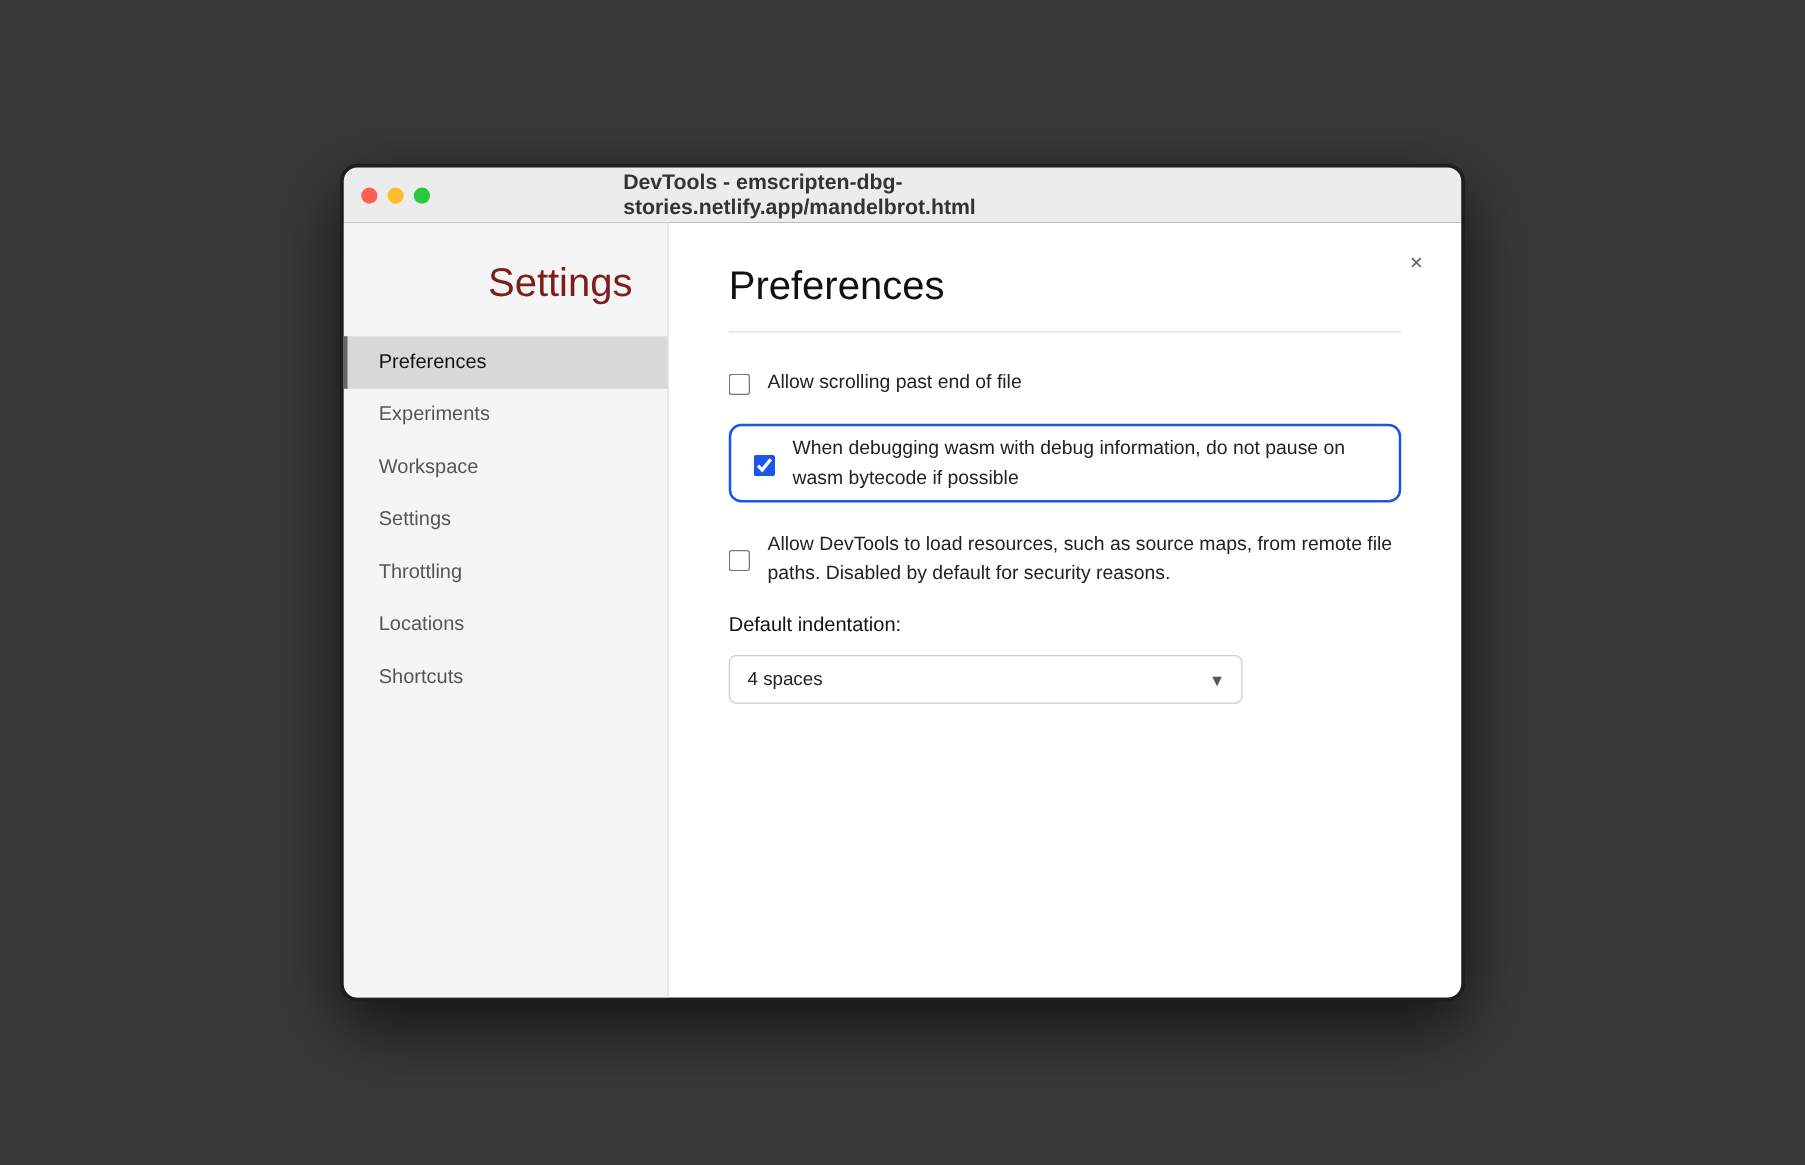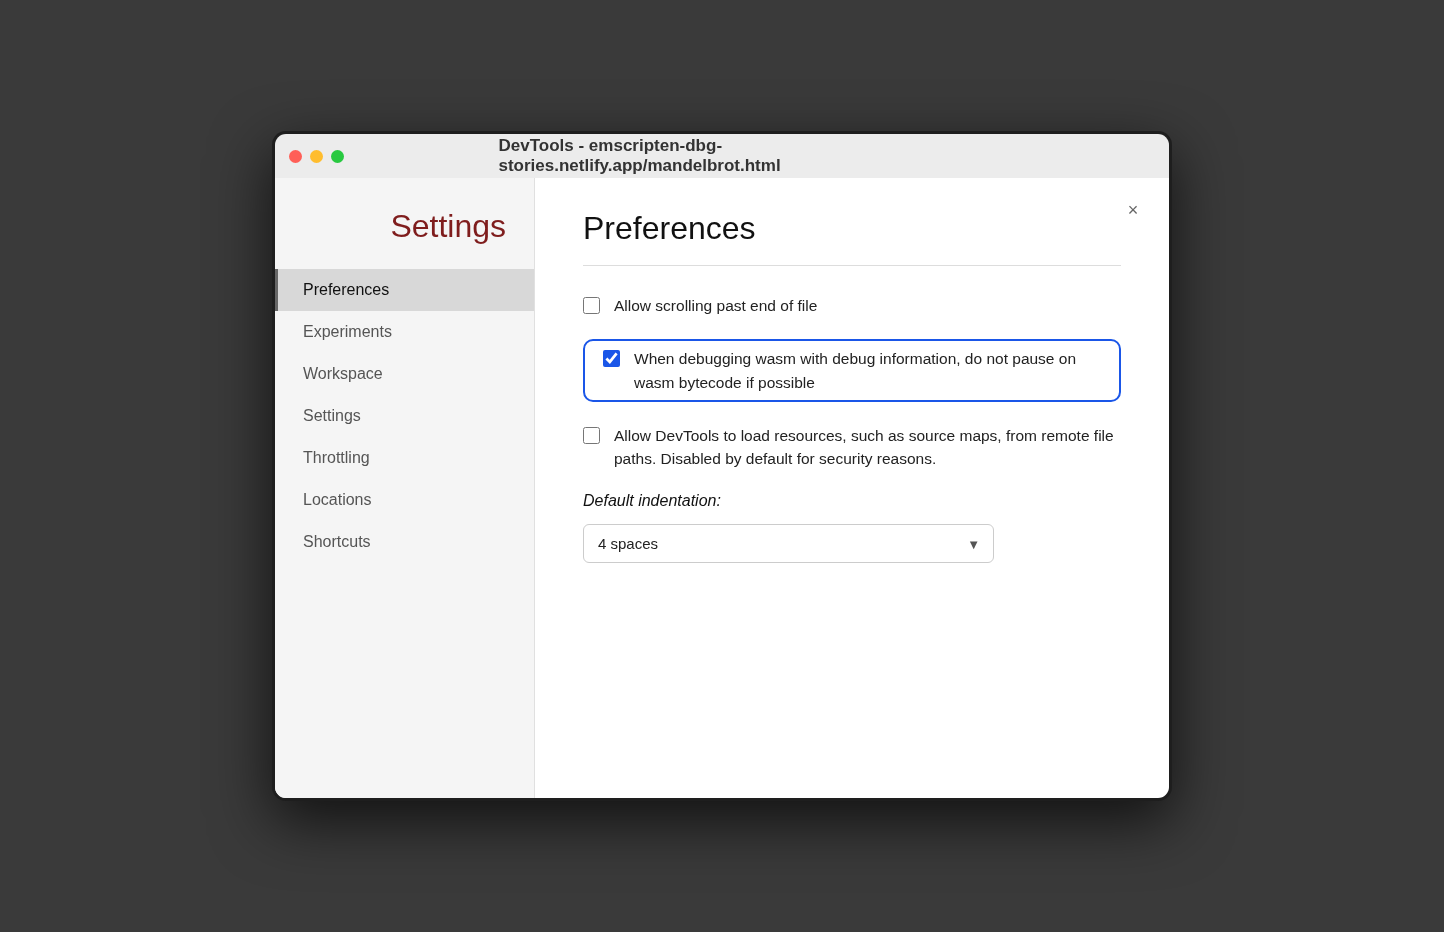--- a/index.html
+++ b/index.html
@@ -130,21 +130,21 @@
 
     .divider {
       border: none;
       border-top: 1px solid #ddd;
       margin-bottom: 28px;
     }
 
     
     .setting-row {
       display: flex;
-      align-items: flex-start;
+      align-items: center;
       margin-bottom: 22px;
       gap: 14px;
     }
 
     .setting-row.highlighted {
       border: 2.5px solid #1a56e8;
       border-radius: 10px;
       padding: 6px 18px;
       margin-bottom: 22px;
       gap: 14px;
@@ -164,21 +164,20 @@
       color: #222;
       line-height: 1.5;
     }
 
     .section-label {
       font-size: 16px;
       font-weight: 500;
       color: #111;
       margin-bottom: 14px;
       margin-top: 10px;
-      font-style: italic;
     }
 
     .select-wrapper {
       position: relative;
       display: inline-block;
       width: 411px;
     }
 
     .indent-select {
       width: 100%;

